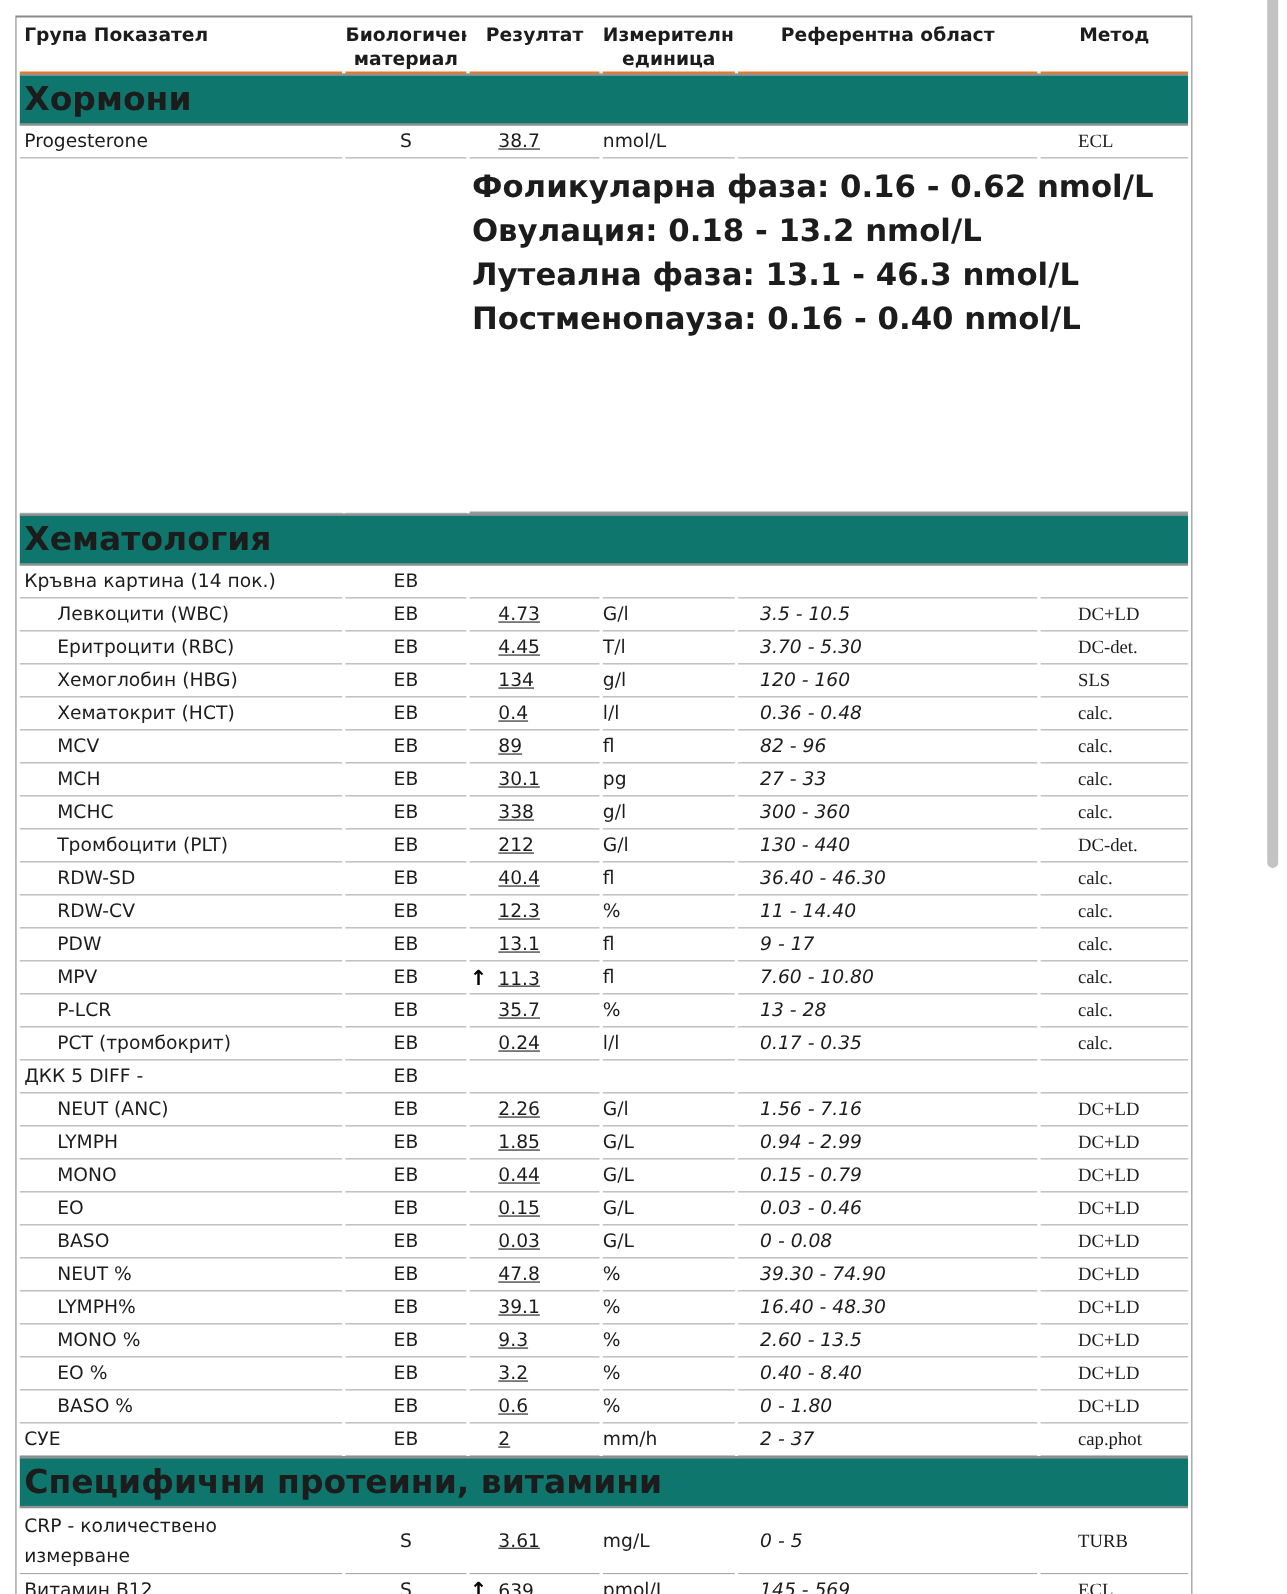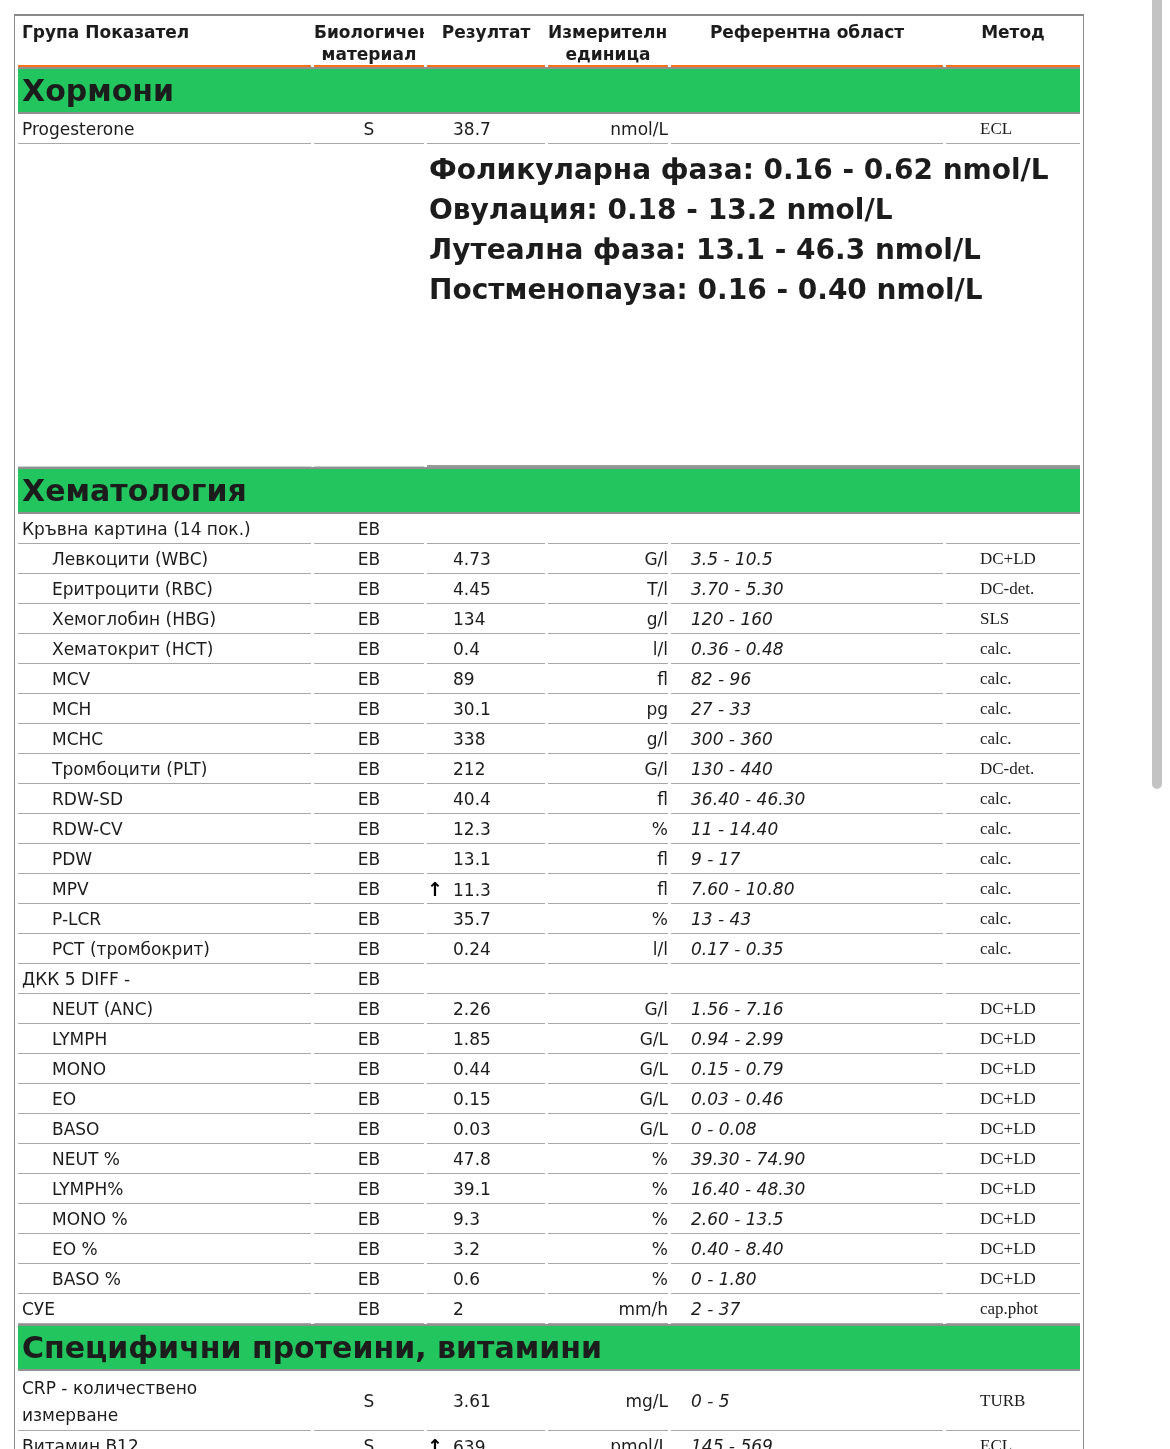--- a/index.html
+++ b/index.html
@@ -16,31 +16,31 @@
     border-top:2px solid #8a8a8a;border-bottom:2px solid #8a8a8a;
   }
   th,td{padding:0;font-size:17px;overflow:hidden;white-space:nowrap;vertical-align:middle;}
   thead th{
     font-weight:bold;text-align:center;vertical-align:top;
     padding-top:5px;height:40px;line-height:22px;
     border-bottom:2px solid #f97316;
   }
   th.c1{text-align:left;padding-left:4px;}
   tr.band td{
-    height:43px;background:#22c55e;
+    height:43px;background:#0f766e;
     border-top:2px solid #909090;border-bottom:2px solid #909090;
     font-size:30px;font-weight:bold;padding-left:4px;vertical-align:middle;
   }
   tbody tr.row td{height:29px;border-bottom:1px solid #a8a8a8;}
   td.name{text-align:left;padding-left:4px;}
   td.name.indent{padding-left:34px;}
   td.mat{text-align:center;}
-  td.res{text-align:left;padding-left:26px;}
+  td.res{text-align:left;padding-left:26px;text-decoration:underline;}
   .arrow{display:inline-block;width:26px;margin-left:-26px;font-weight:bold;font-size:19px;color:#000;}
-  td.unit{text-align:right;}
+  td.unit{text-align:left;}
   td.ref{text-align:left;padding-left:20px;font-style:italic;}
   td.met{text-align:left;padding-left:34px;font-family:Liberation Serif, serif;}
   tr.noterow td{height:315px;vertical-align:top;border-bottom:1px solid #cfcfcf;}
   tr.noterow td.note{
     border-bottom:2px solid #9a9a9a;
     font-size:28px;line-height:40px;padding-top:6px;padding-left:2px;
     font-weight:bold;white-space:nowrap;
   }
   tr.crp td{height:55px;border-bottom:1px solid #a8a8a8;}
   tr.crp td.name{vertical-align:top;padding-top:4px;line-height:27px;white-space:normal;}
@@ -205,21 +205,21 @@
       <td class="res"><span class="arrow">↑</span><span>11.3</span></td>
       <td class="unit">fl</td>
       <td class="ref">7.60 - 10.80</td>
       <td class="met">calc.</td>
     </tr>
     <tr class="row">
       <td class="name indent">P-LCR</td>
       <td class="mat">ЕВ</td>
       <td class="res"><span class="arrow"></span><span>35.7</span></td>
       <td class="unit">%</td>
-      <td class="ref">13 - 43</td>
+      <td class="ref">13 - 28</td>
       <td class="met">calc.</td>
     </tr>
     <tr class="row">
       <td class="name indent">PCT (тромбокрит)</td>
       <td class="mat">ЕВ</td>
       <td class="res"><span class="arrow"></span><span>0.24</span></td>
       <td class="unit">l/l</td>
       <td class="ref">0.17 - 0.35</td>
       <td class="met">calc.</td>
     </tr>

